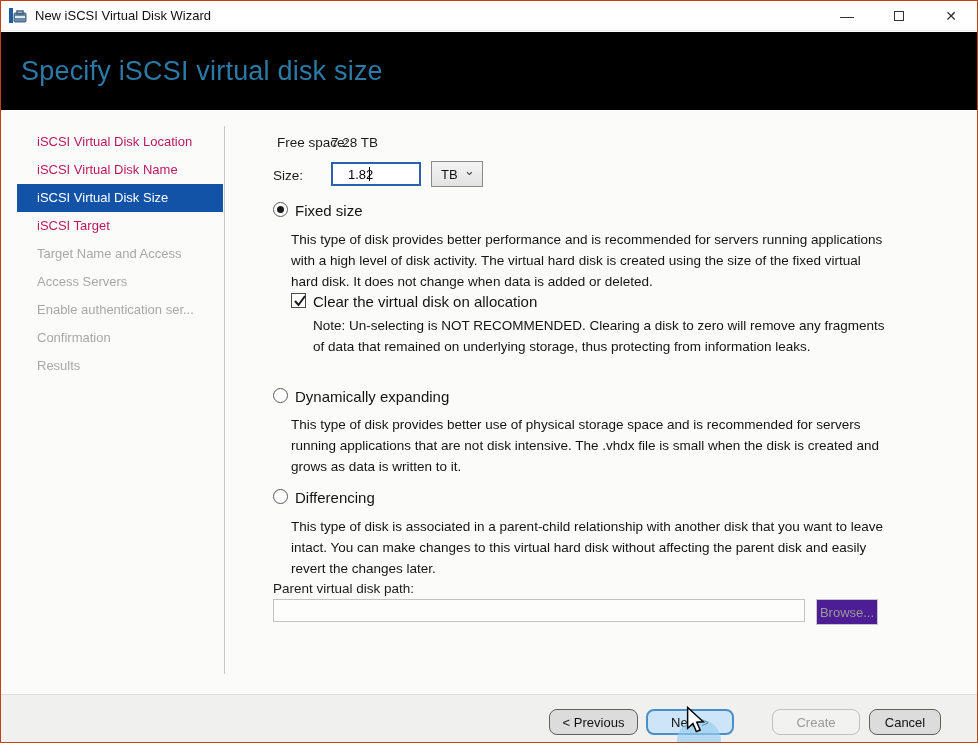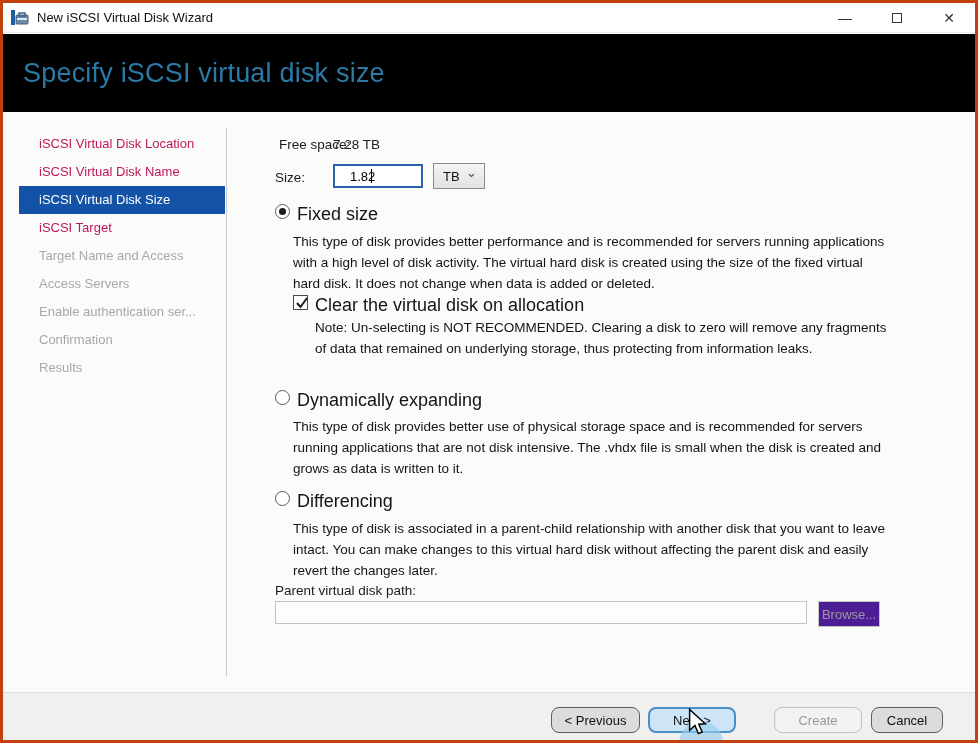--- a/index.html
+++ b/index.html
@@ -1,21 +1,21 @@
 <!DOCTYPE html>
 <html><head>
 <meta charset="utf-8">
 <style>
   * { margin:0; padding:0; box-sizing:border-box; }
   html,body { background:#e8e8e8; }
   body { font-family:"Liberation Sans", sans-serif; }
   .window {
     position:relative; width:978px; height:743px;
     background:#fbfbfa; overflow:hidden;
-    border:3px solid #c2410c;
+    border:1px solid #c2410c;
     color:#1b1b1b;
   }
   
   .titlebar {
     position:absolute; top:0; left:0; right:0; height:30px;
     background:#ffffff; border-bottom:1px solid #ededeb;
     display:flex; align-items:center;
   }
   .titlebar .app-icon { margin-left:8px; width:18px; height:16px; display:inline-block; }
   .titlebar .title-text { margin-left:8px; font-size:13px; color:#111; }
@@ -77,21 +77,21 @@
   }
   .radio.selected::after {
     content:""; position:absolute; left:3px; top:3px; width:7px; height:7px;
     border-radius:50%; background:#1b1b1b;
   }
   .checkbox {
     position:absolute; width:15px; height:15px; background:#fff;
     border:1px solid #4a4a4a;
   }
   .checkbox svg { position:absolute; left:0px; top:-1px; }
-  .opt-label { position:absolute; font-size:18px; color:#141414; }
+  .opt-label { position:absolute; font-size:15px; color:#141414; }
   
   .path-input {
     position:absolute; left:272px; top:488px; width:532px; height:23px;
     border:1px solid #c2c2c0; background:#fdfdfc;
   }
   .path-input input {
     width:100%; height:100%; border:none; outline:none; background:transparent;
     font-family:"Liberation Sans", sans-serif; font-size:13px; padding-left:4px;
   }
   .browse-btn {

